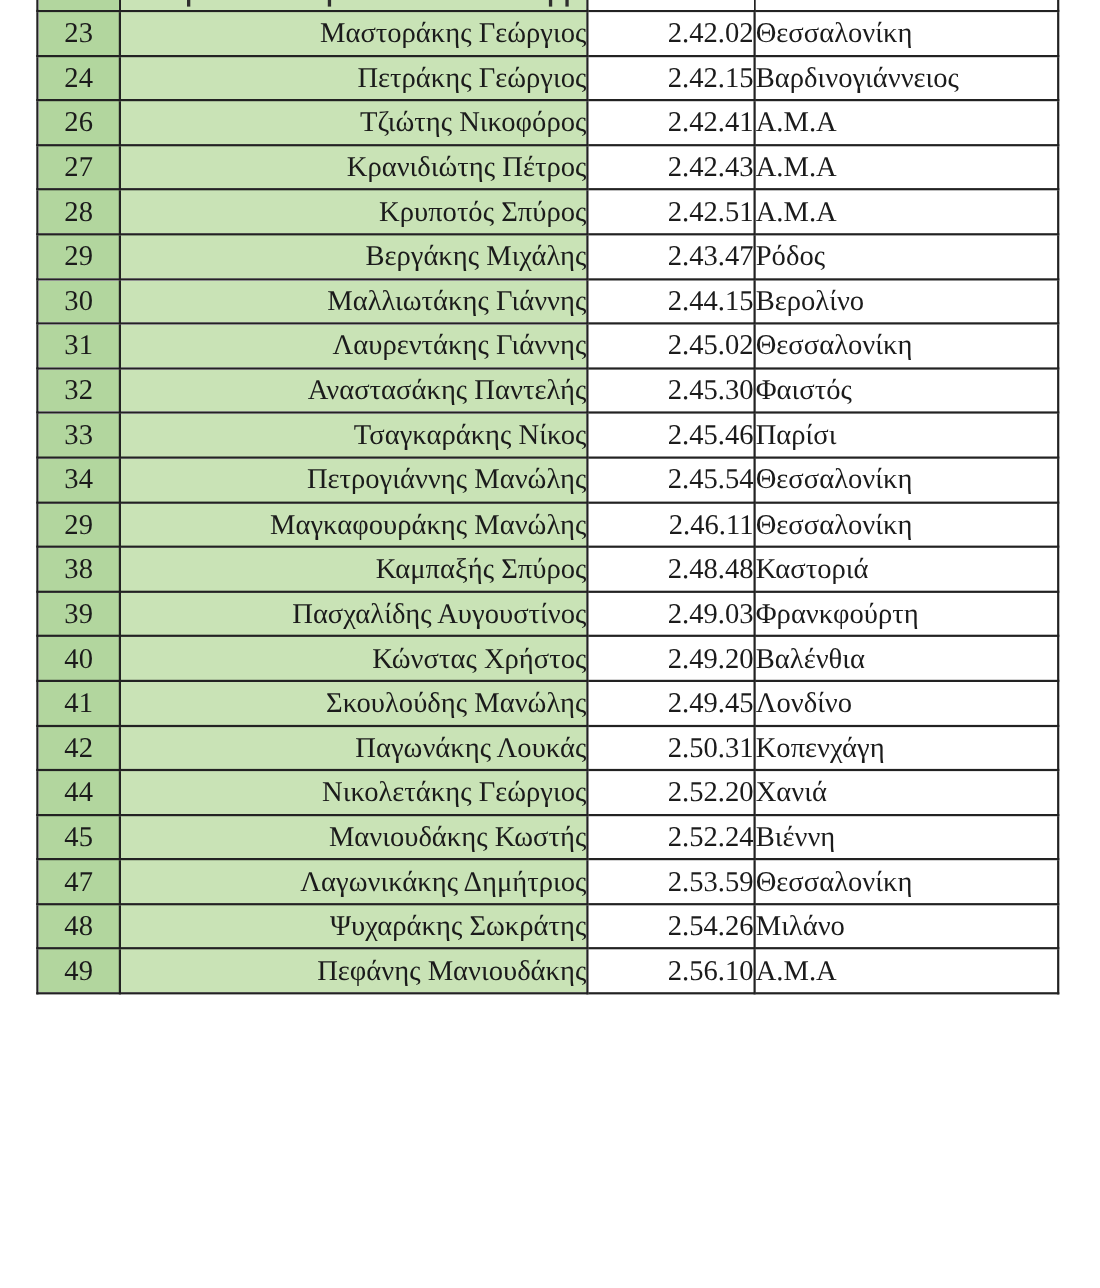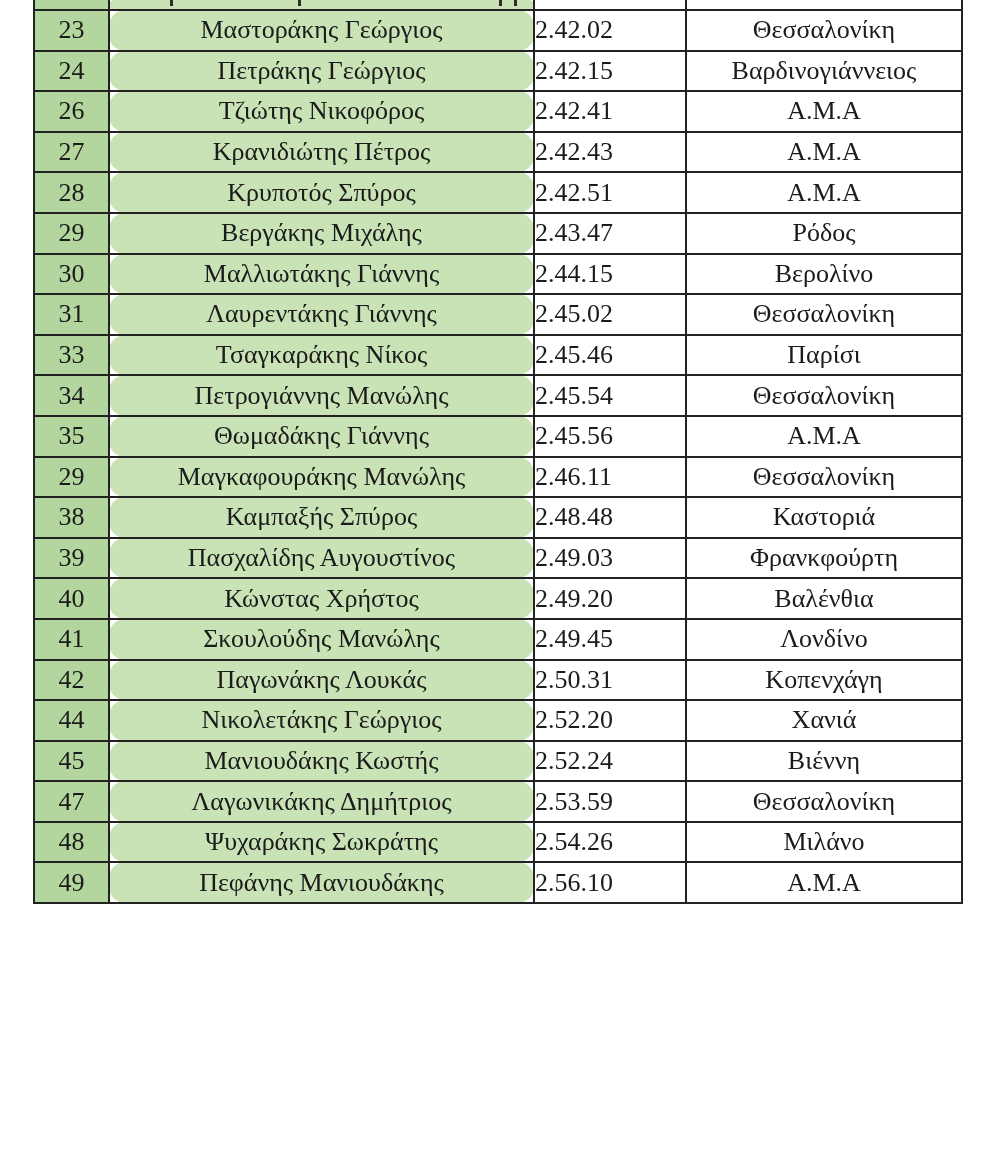--- a/index.html
+++ b/index.html
@@ -29,23 +29,23 @@
     font-family:"Liberation Serif","DejaVu Serif",serif;
     font-size:26px;
     color:var(--text);
     vertical-align:middle;
     padding:0;
     overflow:hidden;
     white-space:nowrap;
   }
   tr.row{height:40.6px;}
   td.rank{background:var(--rank-col-bg);text-align:center;}
-  td.name{background:var(--name-col-bg);padding-left:9px;text-align:center;border-radius:16px;}
-  td.time{background:var(--cell-bg);text-align:left;}
-  td.loc{background:var(--cell-bg);padding-left:13px;text-align:center;}
+  td.name{background:var(--name-col-bg);padding-left:9px;text-align:right;}
+  td.time{background:var(--cell-bg);text-align:right;}
+  td.loc{background:var(--cell-bg);padding-left:13px;text-align:left;}
   tr.partial{height:10px;}
   tr.partial td{border-top:none;position:relative;}
   .frag{
     position:absolute;top:0;
     width:3px;height:6px;
     background:#2e2e2e;
   }
 </style>
 </head>
 <body>
@@ -112,36 +112,36 @@
     <td class="time">2.44.15</td>
     <td class="loc">Βερολίνο</td>
   </tr>
         <tr class="row">
     <td class="rank">31</td>
     <td class="name">Λαυρεντάκης Γιάννης</td>
     <td class="time">2.45.02</td>
     <td class="loc">Θεσσαλονίκη</td>
   </tr>
         <tr class="row">
+    <td class="rank">32</td>
+    <td class="name">Αναστασάκης Παντελής</td>
+    <td class="time">2.45.30</td>
+    <td class="loc">Φαιστός</td>
+  </tr>
+        <tr class="row">
     <td class="rank">33</td>
     <td class="name">Τσαγκαράκης Νίκος</td>
     <td class="time">2.45.46</td>
     <td class="loc">Παρίσι</td>
   </tr>
         <tr class="row">
     <td class="rank">34</td>
     <td class="name">Πετρογιάννης Μανώλης</td>
     <td class="time">2.45.54</td>
     <td class="loc">Θεσσαλονίκη</td>
-  </tr>
-        <tr class="row">
-    <td class="rank">35</td>
-    <td class="name">Θωμαδάκης Γιάννης</td>
-    <td class="time">2.45.56</td>
-    <td class="loc">Α.Μ.Α</td>
   </tr>
         <tr class="row">
     <td class="rank">29</td>
     <td class="name">Μαγκαφουράκης Μανώλης</td>
     <td class="time">2.46.11</td>
     <td class="loc">Θεσσαλονίκη</td>
   </tr>
         <tr class="row">
     <td class="rank">38</td>
     <td class="name">Καμπαξής Σπύρος</td>

